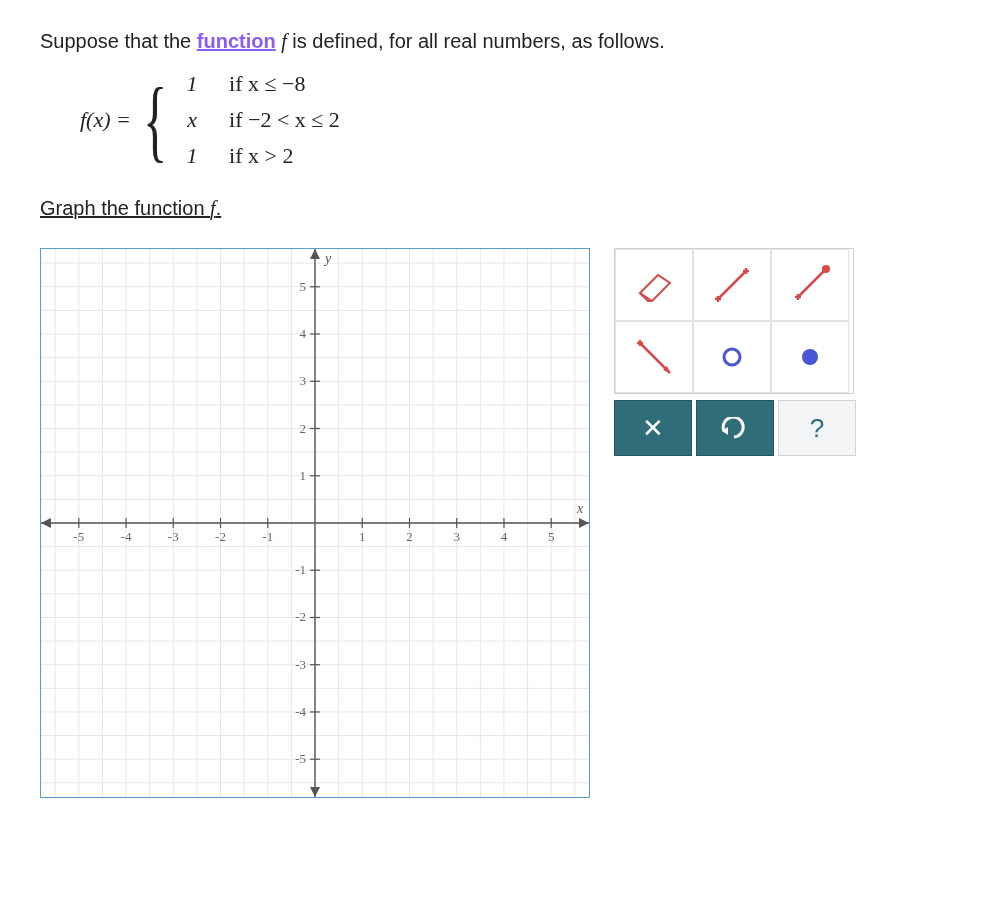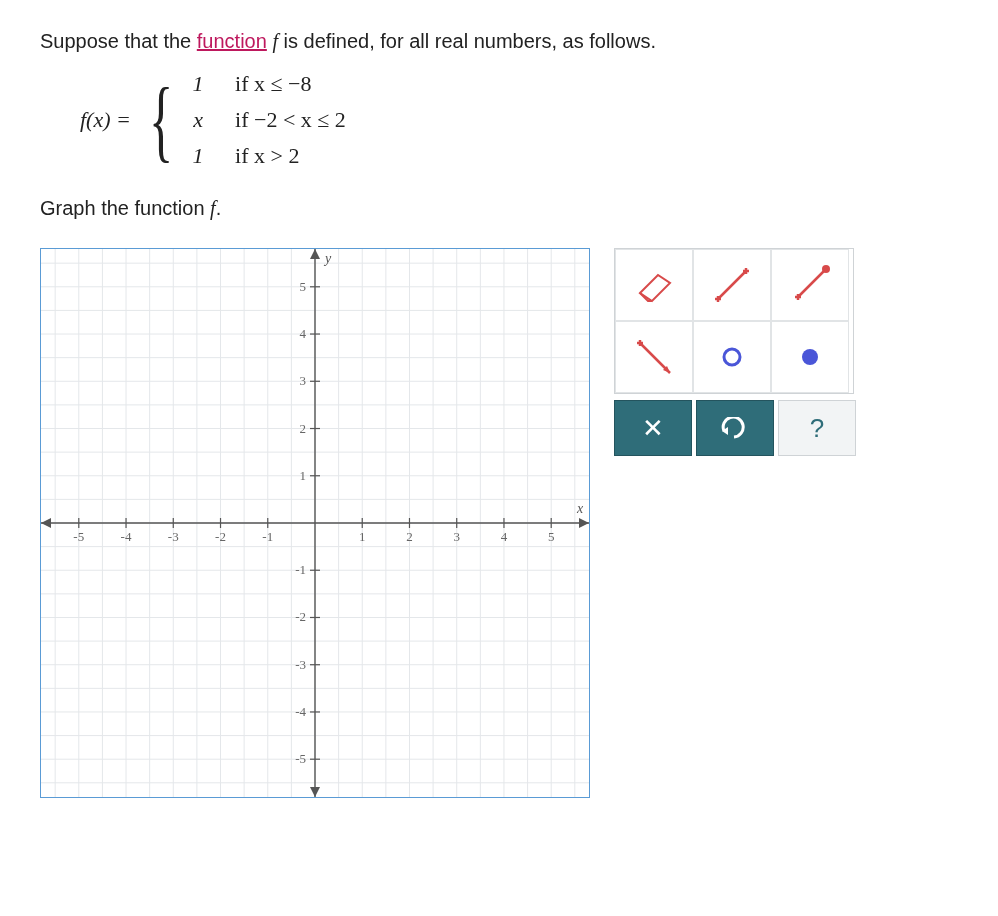--- a/index.html
+++ b/index.html
@@ -7,37 +7,37 @@
     padding: 30px 40px;
     font-family: Verdana, Geneva, sans-serif;
     font-size: 20px;
     color: #222;
     background: #fff;
   }
   .question-text {
     margin-bottom: 18px;
   }
   .link {
-    color: #be185d;
+    color: #8b5cf6;
     text-decoration: underline;
+    font-weight: bold;
   }
   .italic-f {
     font-family: Georgia, 'Times New Roman', serif;
     font-style: italic;
   }
   .math-block {
     font-family: 'Times New Roman', Georgia, serif;
     font-size: 22px;
     margin: 10px 0 24px 40px;
     display: flex;
     align-items: center;
   }
   .fx {
     font-style: italic;
-    margin-right: 6px;
   }
   .brace {
     font-size: 92px;
     line-height: 0.9;
     margin: 0 6px 0 2px;
     font-weight: 300;
     font-family: 'Times New Roman', serif;
     transform: scaleX(0.55);
     display: inline-block;
   }
@@ -45,20 +45,21 @@
     display: grid;
     grid-template-columns: auto auto;
     column-gap: 28px;
     row-gap: 10px;
     align-items: center;
   }
   .cases .val { font-style: italic; text-align:center; min-width:18px;}
   .cases .cond { }
   .prompt2 {
     margin: 28px 0 28px 0;
+    text-decoration: underline;
   }
   .graph-row {
     display: flex;
     align-items: flex-start;
     gap: 24px;
   }
   .graph-box {
     border: 1px solid #5a9bd5;
     width: 548px;
     height: 548px;

